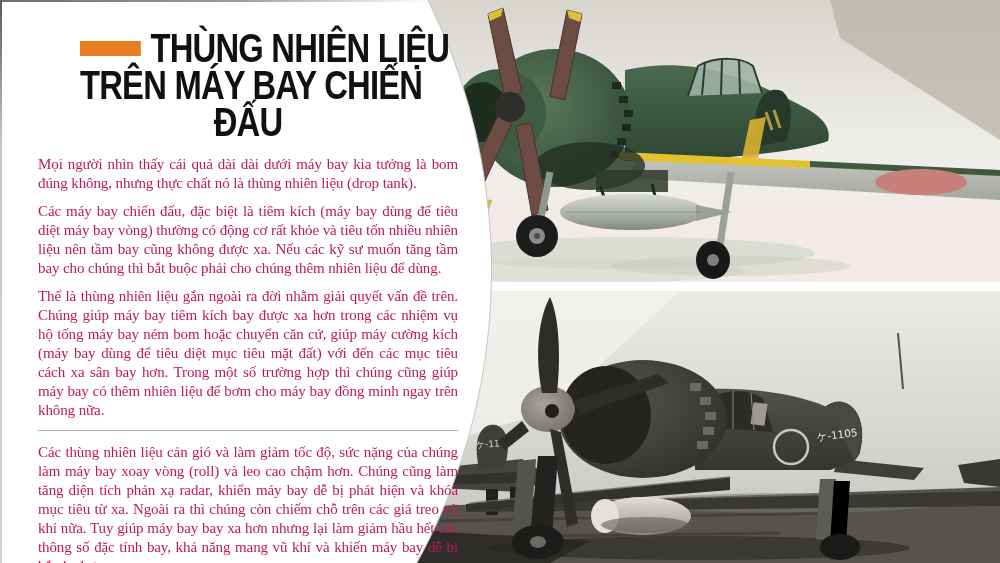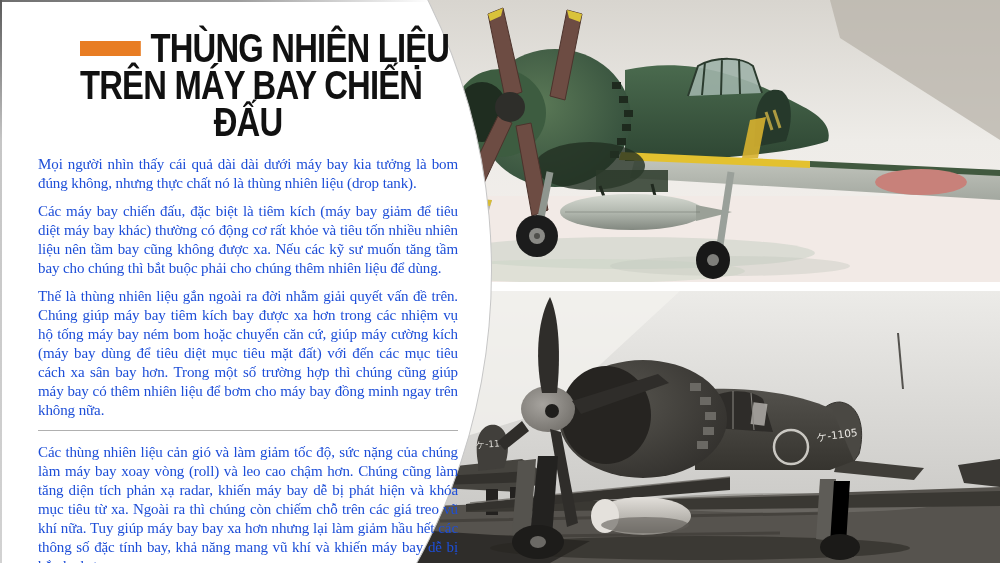--- a/index.html
+++ b/index.html
@@ -28,21 +28,21 @@
   .title{
     font-family:"Liberation Sans", sans-serif;font-weight:700;
     font-size:41px;line-height:37px;color:#111111;text-align:center;
     letter-spacing:-1px;margin:0 0 14px 0;white-space:nowrap;
   }
   .accent-bar{
     display:inline-block;width:76px;height:15px;vertical-align:6px;
     margin-right:12px;background:#E87D23;
   }
   .body-copy p{
-    margin:0 0 9px 0;font-size:15px;line-height:19px;color:#1d4ed8;
+    margin:0 0 9px 0;font-size:15px;line-height:19px;color:#be185d;
     text-align:justify;letter-spacing:-0.1px;
   }
   .divider{border:none;border-top:1px solid #b0b0b0;margin:10px 0 12px 0;}
 </style>
 </head>
 <body>
 
 <div class="page">
 
   <div class="photo photo-top">
@@ -242,21 +242,21 @@
   <div class="content">
     <div class="title-squeeze">
       <h1 class="title">
         <span class="accent-bar"></span><span>THÙNG NHIÊN LIỆU</span><br>
         <span>TRÊN MÁY BAY CHIẾN</span><br>
         <span>ĐẤU</span>
       </h1>
     </div>
     <div class="body-copy">
       <p>Mọi người nhìn thấy cái quả dài dài dưới máy bay kia tưởng là bom đúng không, nhưng thực chất nó là thùng nhiên liệu (drop tank).</p>
-      <p>Các máy bay chiến đấu, đặc biệt là tiêm kích (máy bay giảm để tiêu diệt máy bay khác) thường có động cơ rất khỏe và tiêu tốn nhiều nhiên liệu nên tầm bay cũng không được xa. Nếu các kỹ sư muốn tăng tầm bay cho chúng thì bắt buộc phải cho chúng thêm nhiên liệu để dùng.</p>
+      <p>Các máy bay chiến đấu, đặc biệt là tiêm kích (máy bay dùng để tiêu diệt máy bay vòng) thường có động cơ rất khỏe và tiêu tốn nhiều nhiên liệu nên tầm bay cũng không được xa. Nếu các kỹ sư muốn tăng tầm bay cho chúng thì bắt buộc phải cho chúng thêm nhiên liệu để dùng.</p>
       <p>Thế là thùng nhiên liệu gắn ngoài ra đời nhằm giải quyết vấn đề trên. Chúng giúp máy bay tiêm kích bay được xa hơn trong các nhiệm vụ hộ tống máy bay ném bom hoặc chuyển căn cứ, giúp máy cường kích (máy bay dùng để tiêu diệt mục tiêu mặt đất) với đến các mục tiêu cách xa sân bay hơn. Trong một số trường hợp thì chúng cũng giúp máy bay có thêm nhiên liệu để bơm cho máy bay đồng minh ngay trên không nữa.</p>
       <hr class="divider">
       <p>Các thùng nhiên liệu cản gió và làm giảm tốc độ, sức nặng của chúng làm máy bay xoay vòng (roll) và leo cao chậm hơn. Chúng cũng làm tăng diện tích phản xạ radar, khiến máy bay dễ bị phát hiện và khóa mục tiêu từ xa. Ngoài ra thì chúng còn chiếm chỗ trên các giá treo vũ khí nữa. Tuy giúp máy bay bay xa hơn nhưng lại làm giảm hầu hết các thông số đặc tính bay, khả năng mang vũ khí và khiến máy bay dễ bị bắn hạ hơn.</p>
 
     </div>
   </div>
 
 </div>
 
 </body></html>

